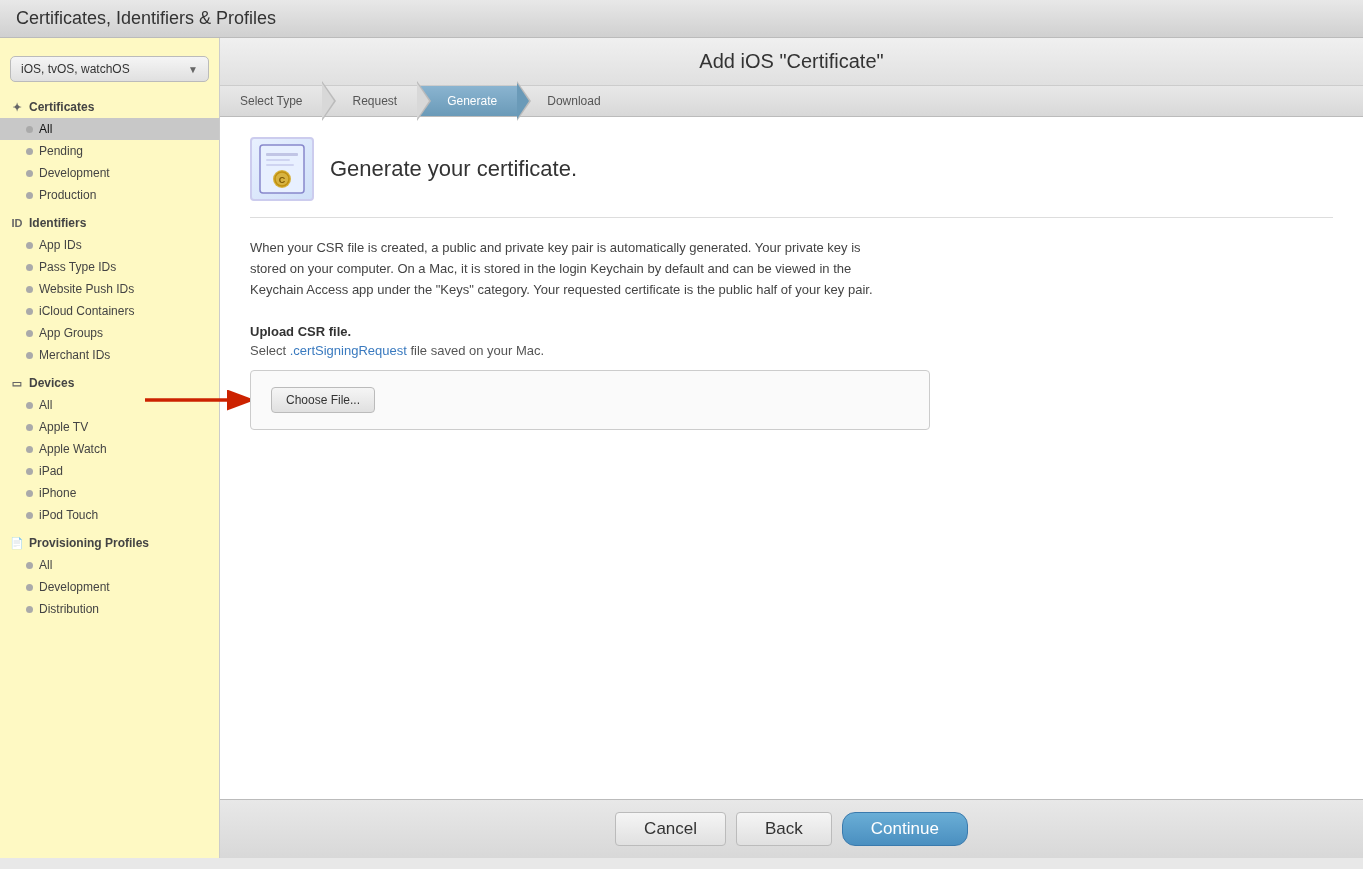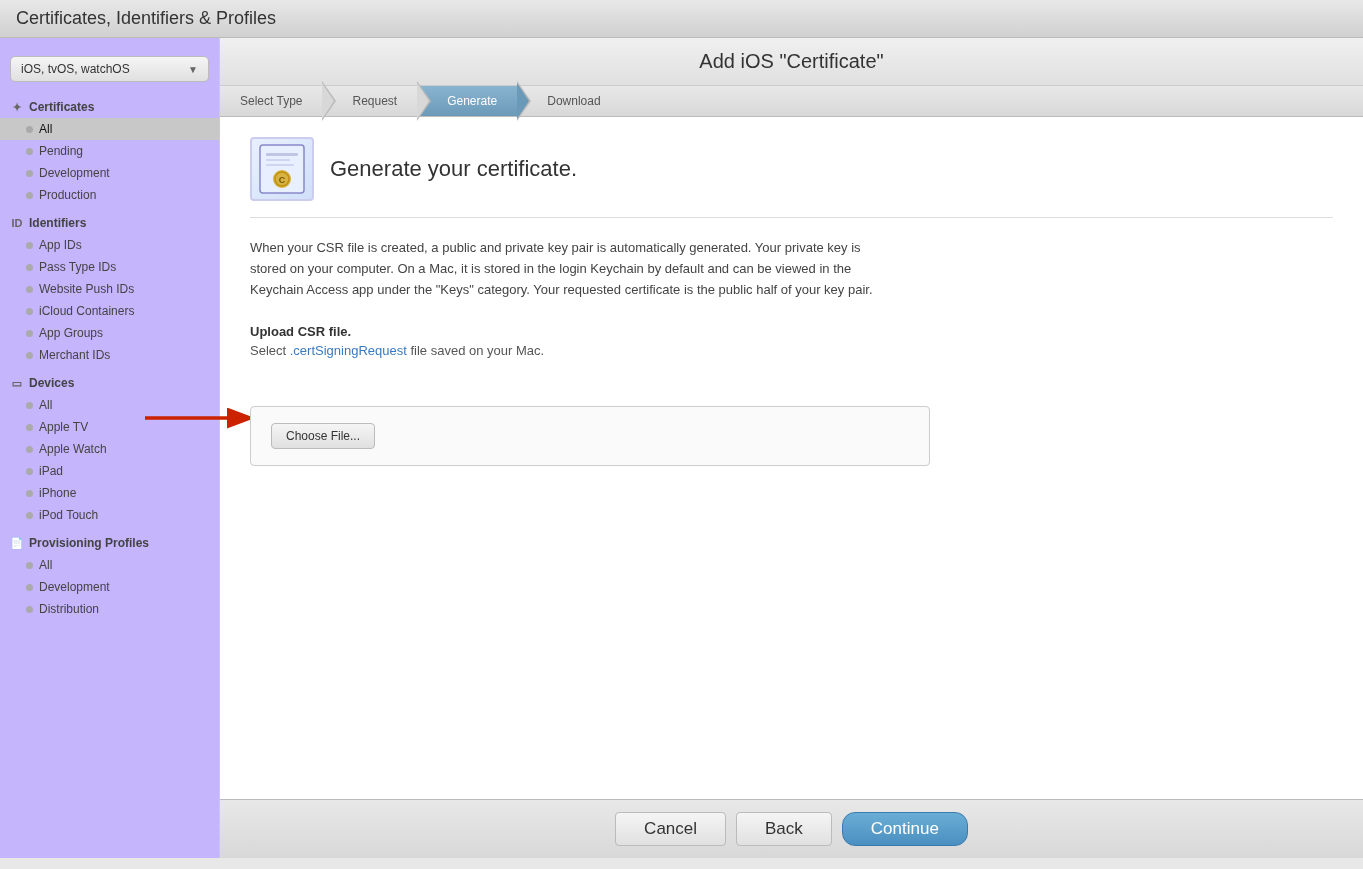--- a/index.html
+++ b/index.html
@@ -27,21 +27,21 @@
     .main-container {
       display: flex;
       background: #e8e8e8;
       min-height: 820px;
     }
 
     
     .sidebar {
       width: 220px;
       min-width: 220px;
-      background: #c4b5fd;
+      background: #fef9c3;
       border-right: 1px solid #ccc;
       padding: 10px 0;
     }
 
     .sidebar-dropdown {
       margin: 8px 10px 14px 10px;
       display: flex;
       align-items: center;
       justify-content: space-between;
       background: linear-gradient(to bottom, #f5f5f5, #e0e0e0);
@@ -249,21 +249,20 @@
     .upload-box {
       border: 1px solid #ccc;
       border-radius: 4px;
       background: #fafafa;
       padding: 16px 20px;
       display: flex;
       align-items: center;
       gap: 16px;
       width: 680px;
       position: relative;
-      margin-top: 36px;
     }
 
     .choose-file-btn {
       background: linear-gradient(to bottom, #f5f5f5, #e0e0e0);
       border: 1px solid #bbb;
       border-radius: 4px;
       padding: 5px 14px;
       font-size: 12px;
       color: #333;
       cursor: pointer;

